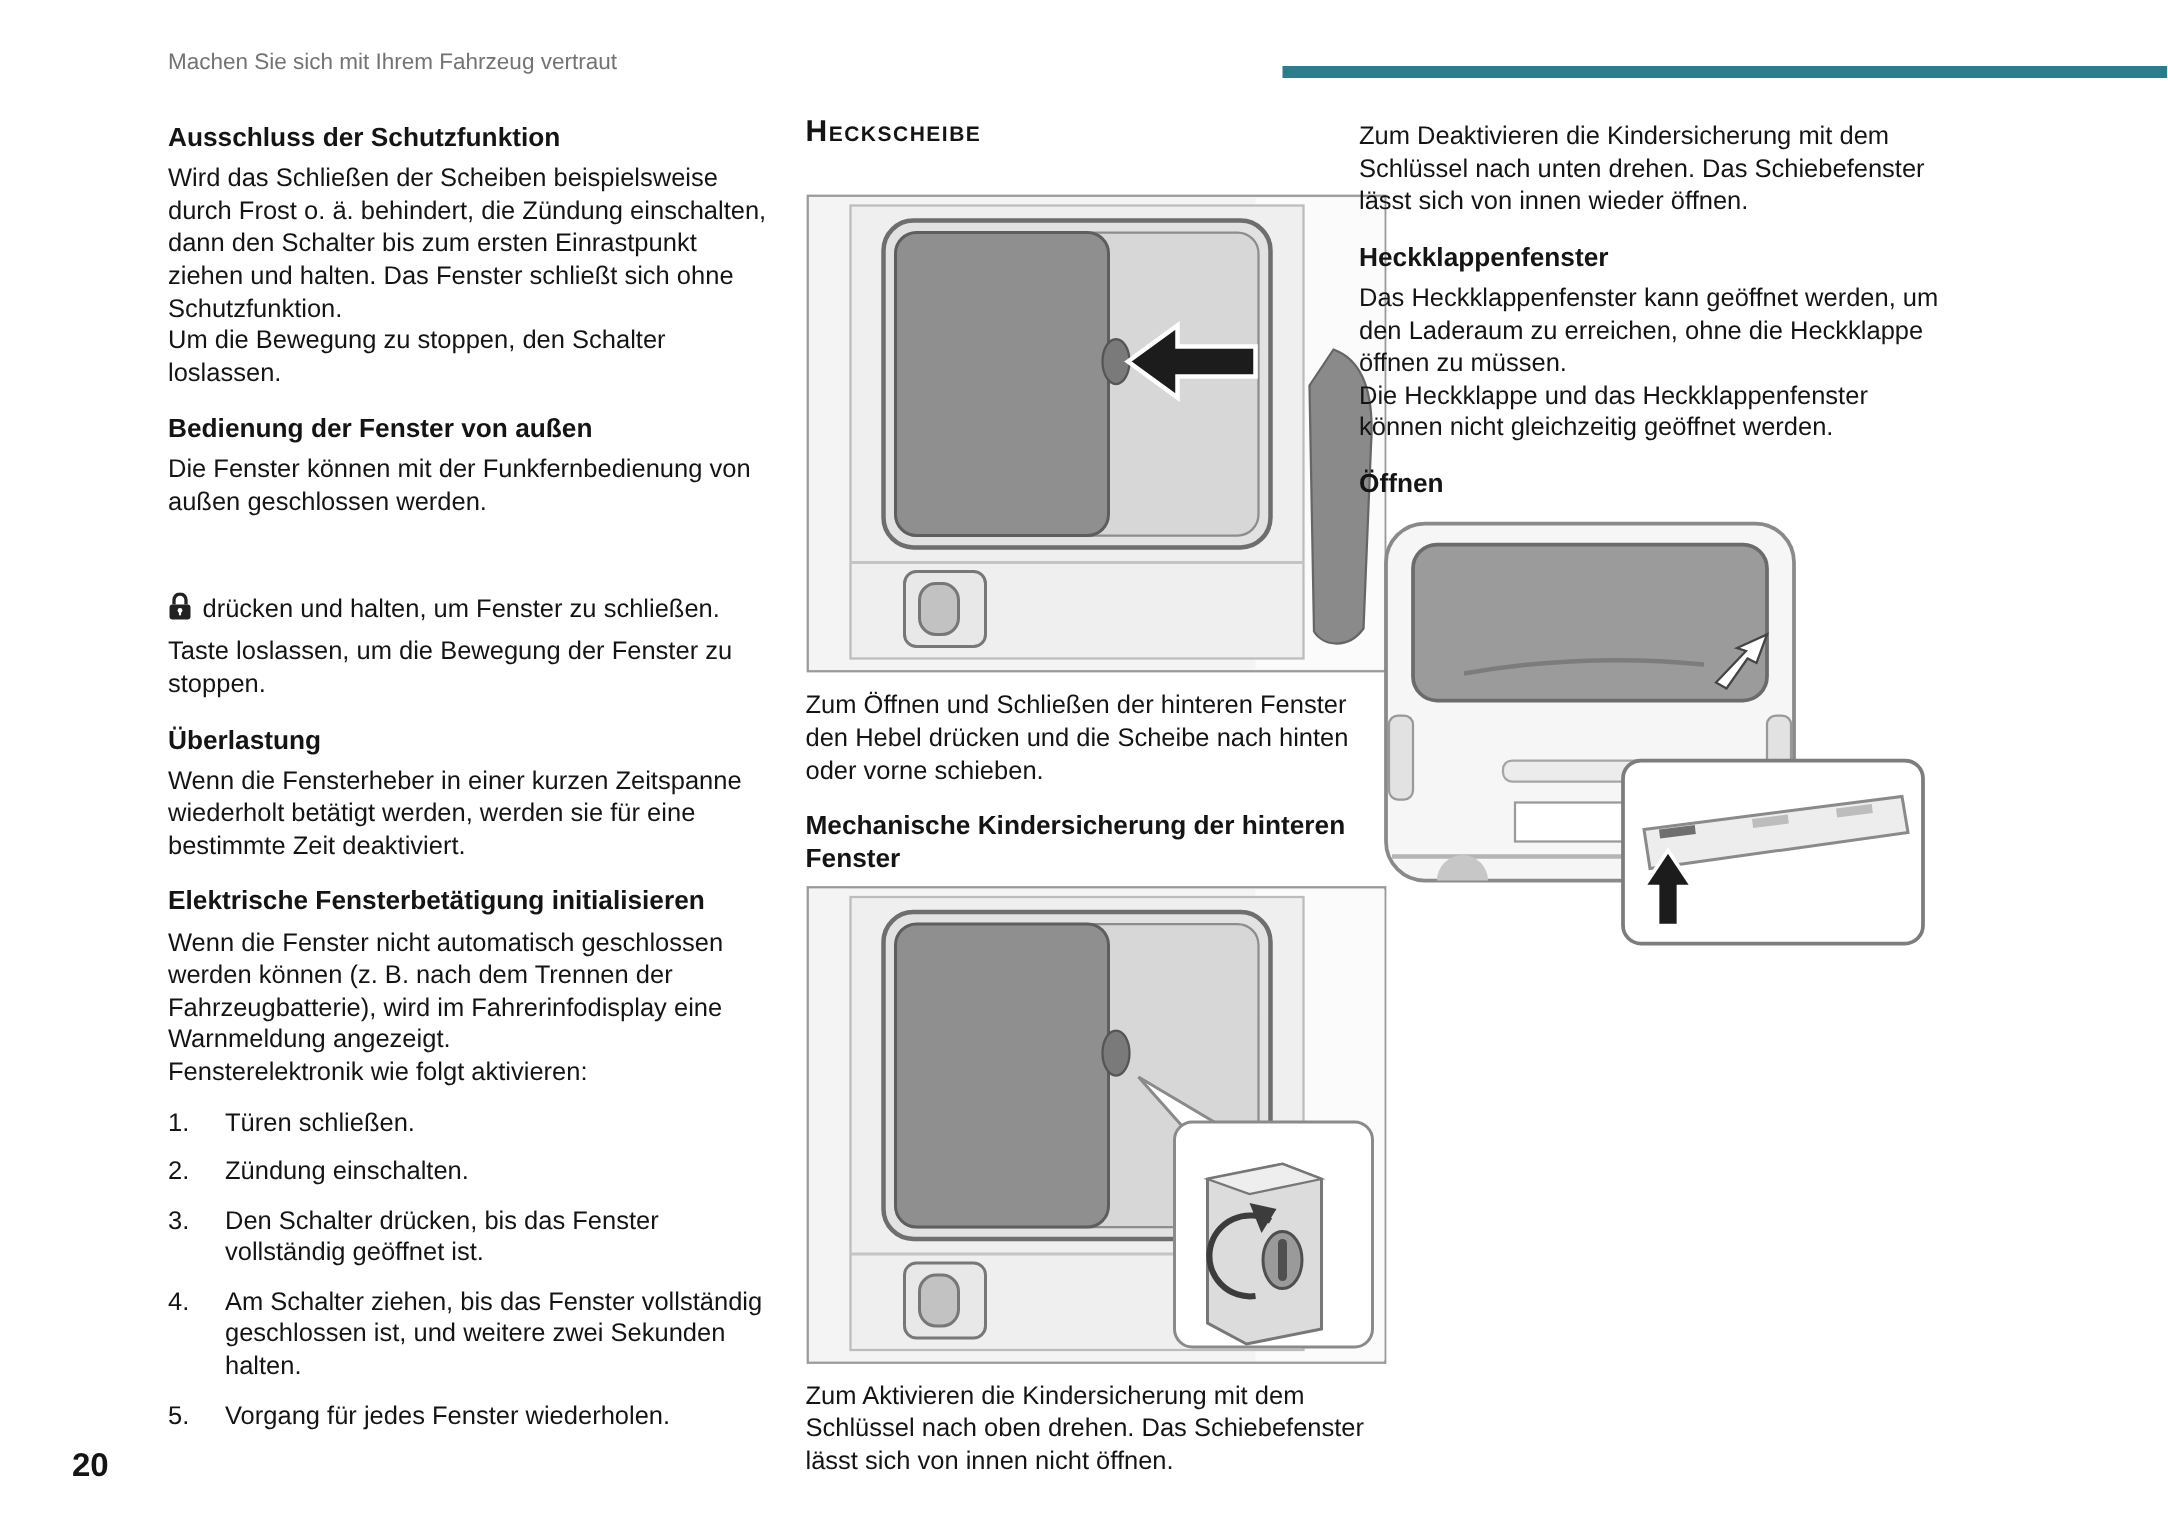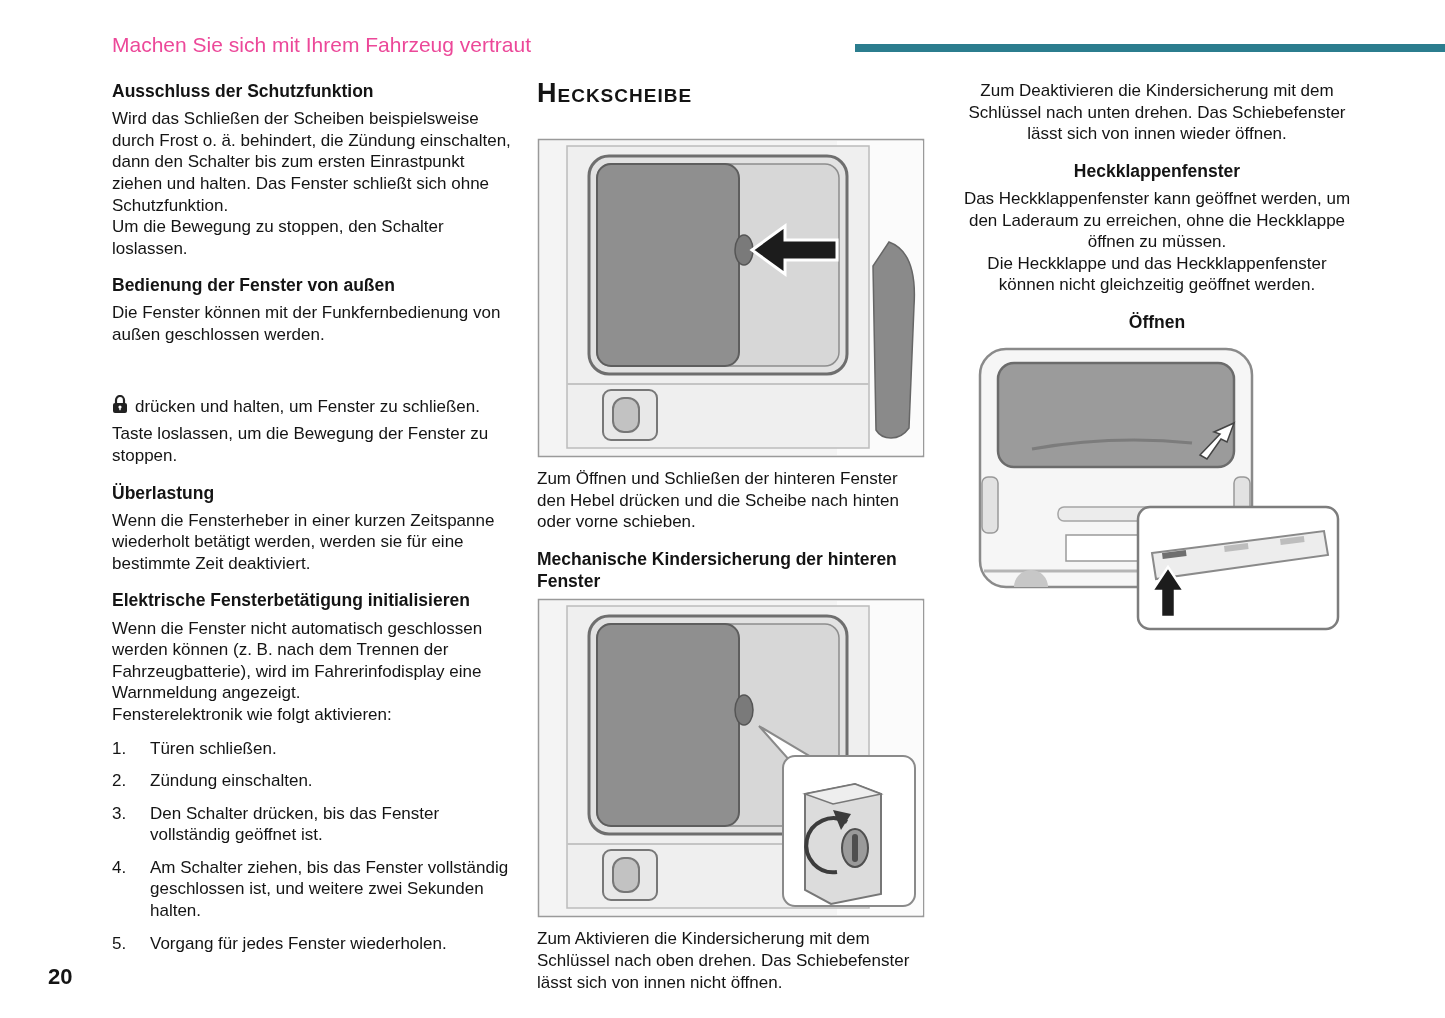--- a/index.html
+++ b/index.html
@@ -1,32 +1,32 @@
 <!DOCTYPE html>
 <html lang="de"><head>
 <meta charset="utf-8">
 <style>
   * { margin:0; padding:0; box-sizing:border-box; }
   html,body { background:#ffffff; }
   body { font-family:"Liberation Sans", sans-serif; color:#141414; }
   .page { position:relative; width:1445px; height:1018px; background:#fff; overflow:hidden; }
 
-  .header-text { position:absolute; left:112px; top:33px; font-size:21px; color:#ec4899;text-align:right; }
+  .header-text { position:absolute; left:112px; top:33px; font-size:15px; color:#737373;text-align:right; }
   .teal-bar { position:absolute; left:855px; top:44px; width:590px; height:8px; background:#2b7d8e; }
 
   .col { position:absolute; top:80px; font-size:17px; line-height:1.27; }
   .col1 { left:112px; width:400px; }
   .col2 { left:537px; width:392px; }
-  .col3 { left:962px; width:390px;text-align:center; }
+  .col3 { left:906px; width:390px; }
 
   .subhead { font-size:17.5px; font-weight:bold; margin:15px 0 6px; }
   .subhead.first { margin-top:0; }
   .body-p { margin:0 0 6px; white-space:pre-line; }
 
-  .section-title { font-size:27px; font-weight:bold; font-variant:small-caps; letter-spacing:1px; margin:-4px 0 28px; }
+  .section-title { font-size:20px; font-weight:bold; font-variant:small-caps; letter-spacing:1px; margin:-4px 0 28px; }
 
   figure { margin:6px 0 10px; }
   figure svg { display:block; }
   .caption { margin:2px 0 8px; white-space:pre-line; }
 
   .icon-line { margin:4px 0 4px; }
   .icon-line .lock { display:inline-block; vertical-align:-2px; margin-right:7px; }
 
   ol.steps { list-style:none; counter-reset:step; margin:12px 0 0; }
   ol.steps li { counter-increment:step; display:grid; grid-template-columns:38px 1fr; margin-bottom:11px; }

